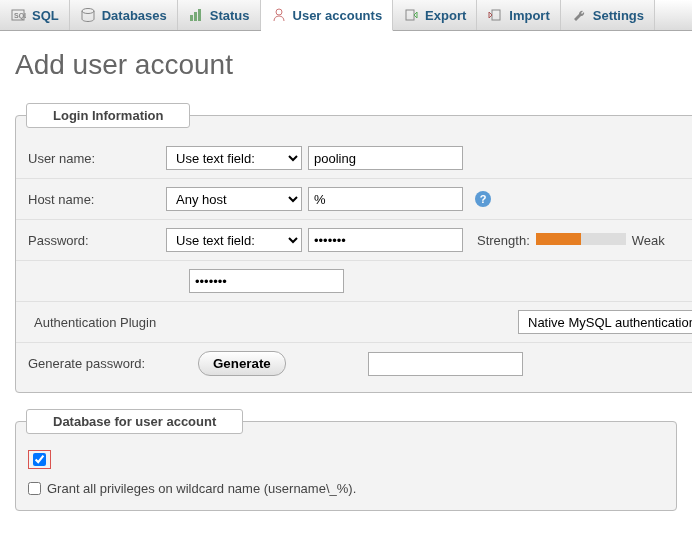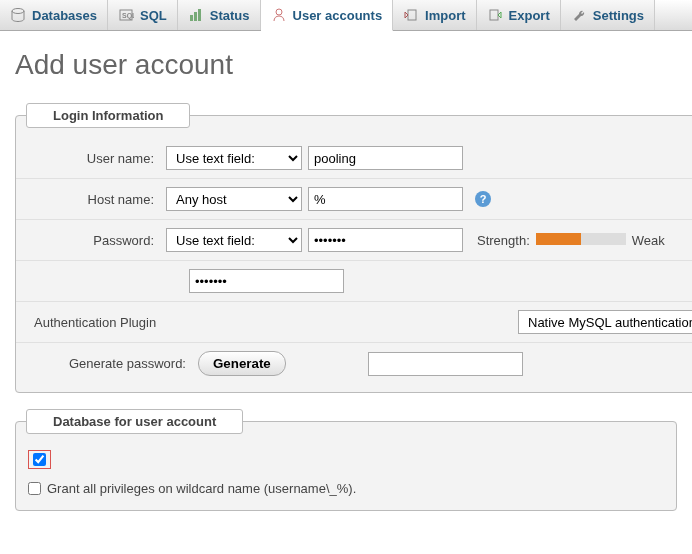--- a/index.html
+++ b/index.html
@@ -7,21 +7,21 @@
 .tabs { display: flex; border-bottom: 1px solid #aaa; background: linear-gradient(#fff,#dcdcdc); }
 .tab { display: flex; align-items: center; gap: 6px; padding: 7px 10px; border-right: 1px solid #ccc; color: #235a81; font-weight: bold; cursor: pointer; background: linear-gradient(#f8f8f8,#dcdcdc); }
 .tab.active { background: #fff; border-bottom: 1px solid #fff; margin-bottom: -1px; }
 .tab-icon { width: 16px; height: 16px; display: inline-flex; align-items: center; justify-content: center; }
 .content { padding: 18px 15px 10px; }
 h2 { font-size: 28px; font-weight: normal; color: #666; margin-bottom: 22px; }
 fieldset { border: 1px solid #bbb; border-radius: 4px; padding: 10px 0 8px; margin-bottom: 16px; background: #f3f3f3; }
 legend { margin-left: 10px; padding: 4px 26px; border: 1px solid #bbb; border-radius: 3px; background: #fff; font-weight: bold; color: #444; }
 .row { display: flex; align-items: center; padding: 8px 12px; border-bottom: 1px solid #e0e0e0; }
 .row:last-child { border-bottom: none; }
-.label { width: 138px; text-align: right; padding-right: 12px; color: #444; }
+.label { width: 138px; text-align: left; padding-right: 12px; color: #444; }
 .label-wide { width: 320px; text-align: left; padding-left: 6px; }
 .controls { display: flex; align-items: center; gap: 6px; flex: 1; }
 select, input[type=text], input[type=password] { border: 1px solid #aaa; background: #fff; font-size: 13px; padding: 3px 5px; height: 24px; }
 select { width: 136px; }
 input[type=text], input[type=password] { width: 155px; }
 .auth-select { width: 260px; margin-left: 170px; }
 .btn { border: 1px solid #aaa; border-radius: 12px; background: linear-gradient(#fff,#e0e0e0); padding: 4px 14px; font-weight: bold; cursor: pointer; }
 .help-icon { width: 16px; height: 16px; border-radius: 50%; background: #5b9bd5; color: #fff; display: inline-flex; align-items: center; justify-content: center; font-size: 11px; font-weight: bold; margin-left: 6px; cursor: pointer; }
 .strength { display: flex; align-items: flex-start; gap: 6px; margin-left: 8px; }
 .strength-bar { width: 90px; height: 12px; background: #ddd; position: relative; }
@@ -29,34 +29,34 @@
 .check-row { display: flex; align-items: center; gap: 6px; padding: 6px 12px; }
 .highlight { border: 1px solid #d9534f; padding: 2px 4px; display: inline-flex; align-items: center; gap: 6px; }
 </style>
 </head>
 <body>
 
 <div class="tabs">
   <div class="tab">
     <span class="tab-icon">
         <svg width="16" height="16">
+          <rect x="2" y="3" width="12" height="10" fill="none" stroke="#888"></rect>
+          <text x="4" y="11" font-size="7" fill="#888">SQL</text>
+        </svg>
+      </span>
+    <span>SQL</span>
+  </div>
+  <div class="tab">
+    <span class="tab-icon">
+        <svg width="16" height="16">
           <ellipse cx="8" cy="4" rx="6" ry="2.5" fill="none" stroke="#888"></ellipse>
           <path d="M2 4v8c0 1.4 2.7 2.5 6 2.5s6-1.1 6-2.5V4" fill="none" stroke="#888"></path>
         </svg>
       </span>
     <span>Databases</span>
-  </div>
-  <div class="tab">
-    <span class="tab-icon">
-        <svg width="16" height="16">
-          <rect x="2" y="3" width="12" height="10" fill="none" stroke="#888"></rect>
-          <text x="4" y="11" font-size="7" fill="#888">SQL</text>
-        </svg>
-      </span>
-    <span>SQL</span>
   </div>
   <div class="tab">
     <span class="tab-icon">
         <svg width="16" height="16">
           <rect x="2" y="8" width="3" height="6" fill="#7a7"></rect>
           <rect x="6" y="5" width="3" height="9" fill="#7a7"></rect>
           <rect x="10" y="2" width="3" height="12" fill="#7a7"></rect>
         </svg>
       </span>
     <span>Status</span>
@@ -66,34 +66,34 @@
         <svg width="16" height="16">
           <circle cx="8" cy="5" r="3" fill="none" stroke="#c77"></circle>
           <path d="M3 14c0-3 2-5 5-5s5 2 5 5" fill="none" stroke="#c77"></path>
         </svg>
       </span>
     <span>User accounts</span>
   </div>
   <div class="tab">
     <span class="tab-icon">
         <svg width="16" height="16">
+          <rect x="3" y="3" width="8" height="10" fill="none" stroke="#888"></rect>
+          <path d="M11 8l3-3M11 8l3 3M14 5v6" stroke="#5a5" fill="none"></path>
+        </svg>
+      </span>
+    <span>Export</span>
+  </div>
+  <div class="tab">
+    <span class="tab-icon">
+        <svg width="16" height="16">
           <rect x="5" y="3" width="8" height="10" fill="none" stroke="#888"></rect>
           <path d="M5 8l-3-3M5 8l-3 3M2 5v6" stroke="#a55" fill="none"></path>
         </svg>
       </span>
     <span>Import</span>
-  </div>
-  <div class="tab">
-    <span class="tab-icon">
-        <svg width="16" height="16">
-          <rect x="3" y="3" width="8" height="10" fill="none" stroke="#888"></rect>
-          <path d="M11 8l3-3M11 8l3 3M14 5v6" stroke="#5a5" fill="none"></path>
-        </svg>
-      </span>
-    <span>Export</span>
   </div>
   <div class="tab">
     <span class="tab-icon">
         <svg width="16" height="16">
           <path d="M12 4a3 3 0 0 0-4 3l-5 5 2 2 5-5a3 3 0 0 0 3-4l-2 2-1-1 2-2z" fill="#888"></path>
         </svg>
       </span>
     <span>Settings</span>
   </div>
 </div>

